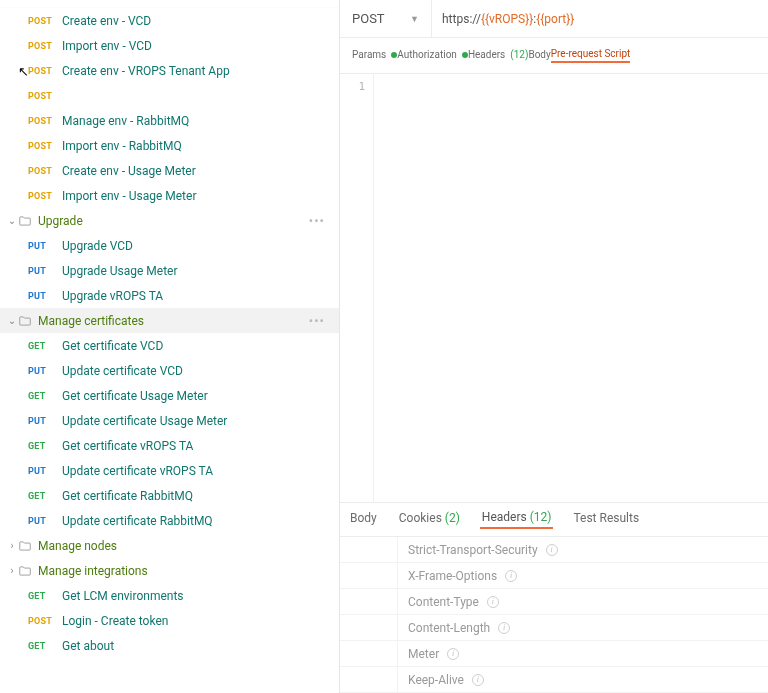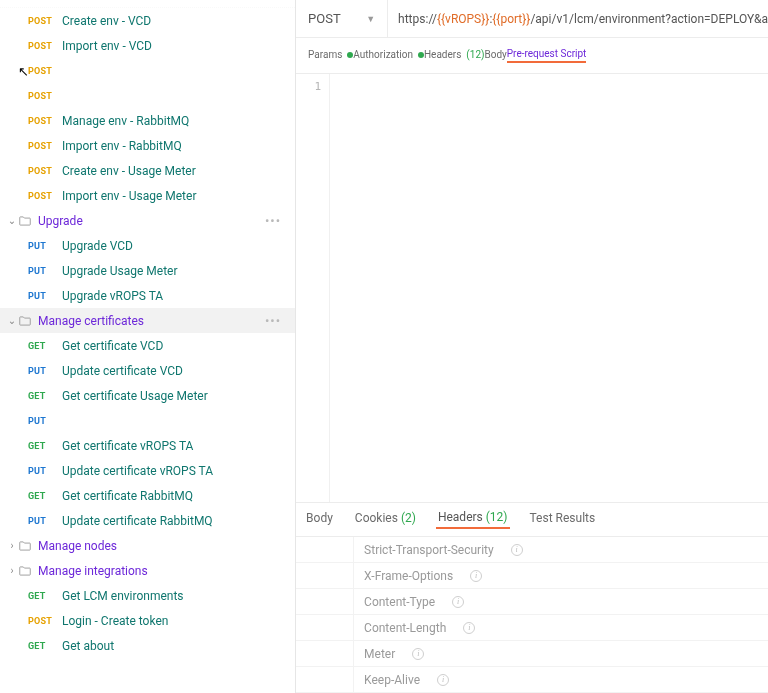--- a/index.html
+++ b/index.html
@@ -52,21 +52,21 @@
     font-weight: 700;
     letter-spacing: 0.2px;
     text-align: left;
     margin-left: 10px;
     margin-right: 4px;
   }
   .m-post { color: #e6a100; }
   .m-put  { color: #1e77d0; }
   .m-get  { color: #2fa84f; }
   .item-label { color: #0f766e; }
-  .folder-label { color: #6d28d9; }
+  .folder-label { color: #4d7c0f; }
   .row-actions {
     position: absolute;
     right: 14px;
     color: #b9b9b9;
     font-size: 13px;
     letter-spacing: 1px;
   }
   .cursor-img {
     position: absolute;
     left: 18px; top: 64px;
@@ -121,21 +121,21 @@
     align-items: center;
     height: 36px;
     padding-left: 12px;
     border-bottom: 1px solid #ececec;
     font-size: 10px;
     color: #6b6b6b;
   }
   .req-tab { display:flex; align-items:center; gap:5px; cursor:pointer; padding-bottom:2px;}
   .req-tab.active {
     border-bottom: 2px solid #f26b3a;
-    color: #6d28d9;
+    color: #c2410c;
     justify-content: flex-end;
   }
   .dot { width:6px; height:6px; border-radius:50%; background:#2fa84f; display:inline-block;}
   .count { color:#2fa84f; }
   
   .editor {
     flex: 1;
     display: flex;
     border-bottom: 1px solid #ececec;
   }
@@ -167,21 +167,21 @@
   .hdr-table { flex: 0 0 auto; }
   .hdr-row {
     display:flex;
     align-items:center;
     height: 26px;
     border-bottom: 1px solid #f2f2f2;
     font-size:12px;
     color:#9a9a9a;
   }
   .hdr-cb { width: 58px; border-right:1px solid #f2f2f2; height:100%; }
-  .hdr-name { padding-left:10px; display:flex; align-items:center; gap:17px;}
+  .hdr-name { padding-left:10px; display:flex; align-items:center; gap:8px;}
   .info-icn {
     width:12px; height:12px; border:1px solid #cfcfcf; border-radius:50%;
     display:inline-flex; align-items:center; justify-content:center;
     font-size:8px; color:#bdbdbd; font-style: italic; font-family: Georgia, serif;
   }
 </style>
 </head>
 <body>
 
 <div class="sidebar">
@@ -193,20 +193,21 @@
         <span class="item-label">Create env - VCD</span>
       </div>
       <div class="tree-row">
         <span class="caret"></span>
         <span class="method-tag m-post">POST</span>
         <span class="item-label">Import env - VCD</span>
       </div>
       <div class="tree-row">
         <span class="caret"></span>
         <span class="method-tag m-post">POST</span>
+        <span class="item-label">Create env - VROPS Tenant App</span>
       </div>
       <div class="tree-row">
         <span class="caret"></span>
         <span class="method-tag m-post">POST</span>
       </div>
       <div class="tree-row">
         <span class="caret"></span>
         <span class="method-tag m-post">POST</span>
         <span class="item-label">Manage env - RabbitMQ</span>
       </div>
@@ -271,20 +272,21 @@
         <span class="item-label">Update certificate VCD</span>
       </div>
       <div class="tree-row">
         <span class="caret"></span>
         <span class="method-tag m-get">GET</span>
         <span class="item-label">Get certificate Usage Meter</span>
       </div>
       <div class="tree-row">
         <span class="caret"></span>
         <span class="method-tag m-put">PUT</span>
+        <span class="item-label">Update certificate Usage Meter</span>
       </div>
       <div class="tree-row">
         <span class="caret"></span>
         <span class="method-tag m-get">GET</span>
         <span class="item-label">Get certificate vROPS TA</span>
       </div>
       <div class="tree-row">
         <span class="caret"></span>
         <span class="method-tag m-put">PUT</span>
         <span class="item-label">Update certificate vROPS TA</span>
@@ -341,21 +343,20 @@
   <div class="req-bar">
     <div class="method-select">
       <span>POST</span>
       <span class="dd">▼</span>
     </div>
     <div class="url-box">
       <span>https://</span>
         <span class="url-var">{{vROPS}}</span>
         <span>:</span>
         <span class="url-var">{{port}}</span>
-        <span>/api/v1/lcm/environment?action=DEPLOY&amp;a</span>
     </div>
   </div>
 
   <div class="req-tabs">
     <div class="req-tab">
       <span>Params</span>
       <span class="dot"></span>
     </div>
     <div class="req-tab">
       <span>Authorization</span>

